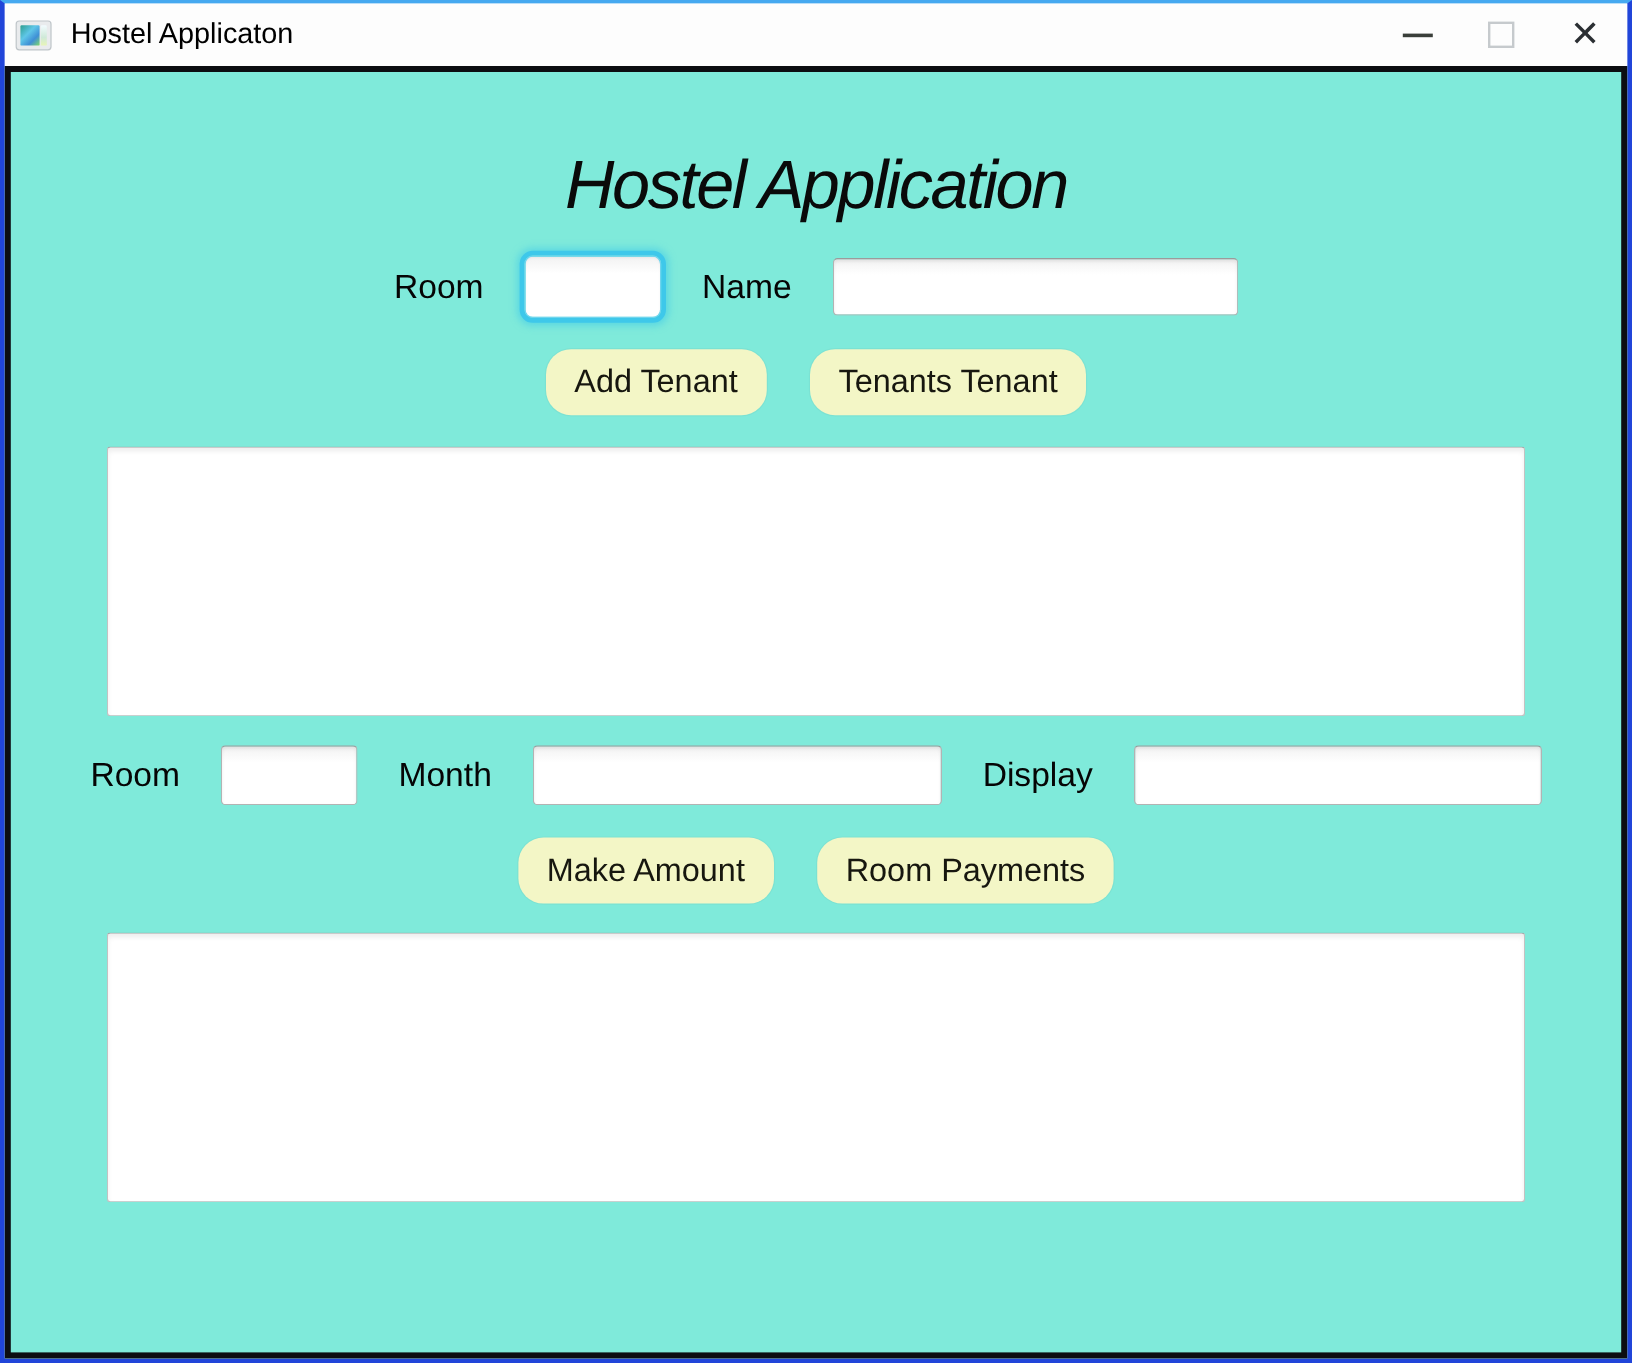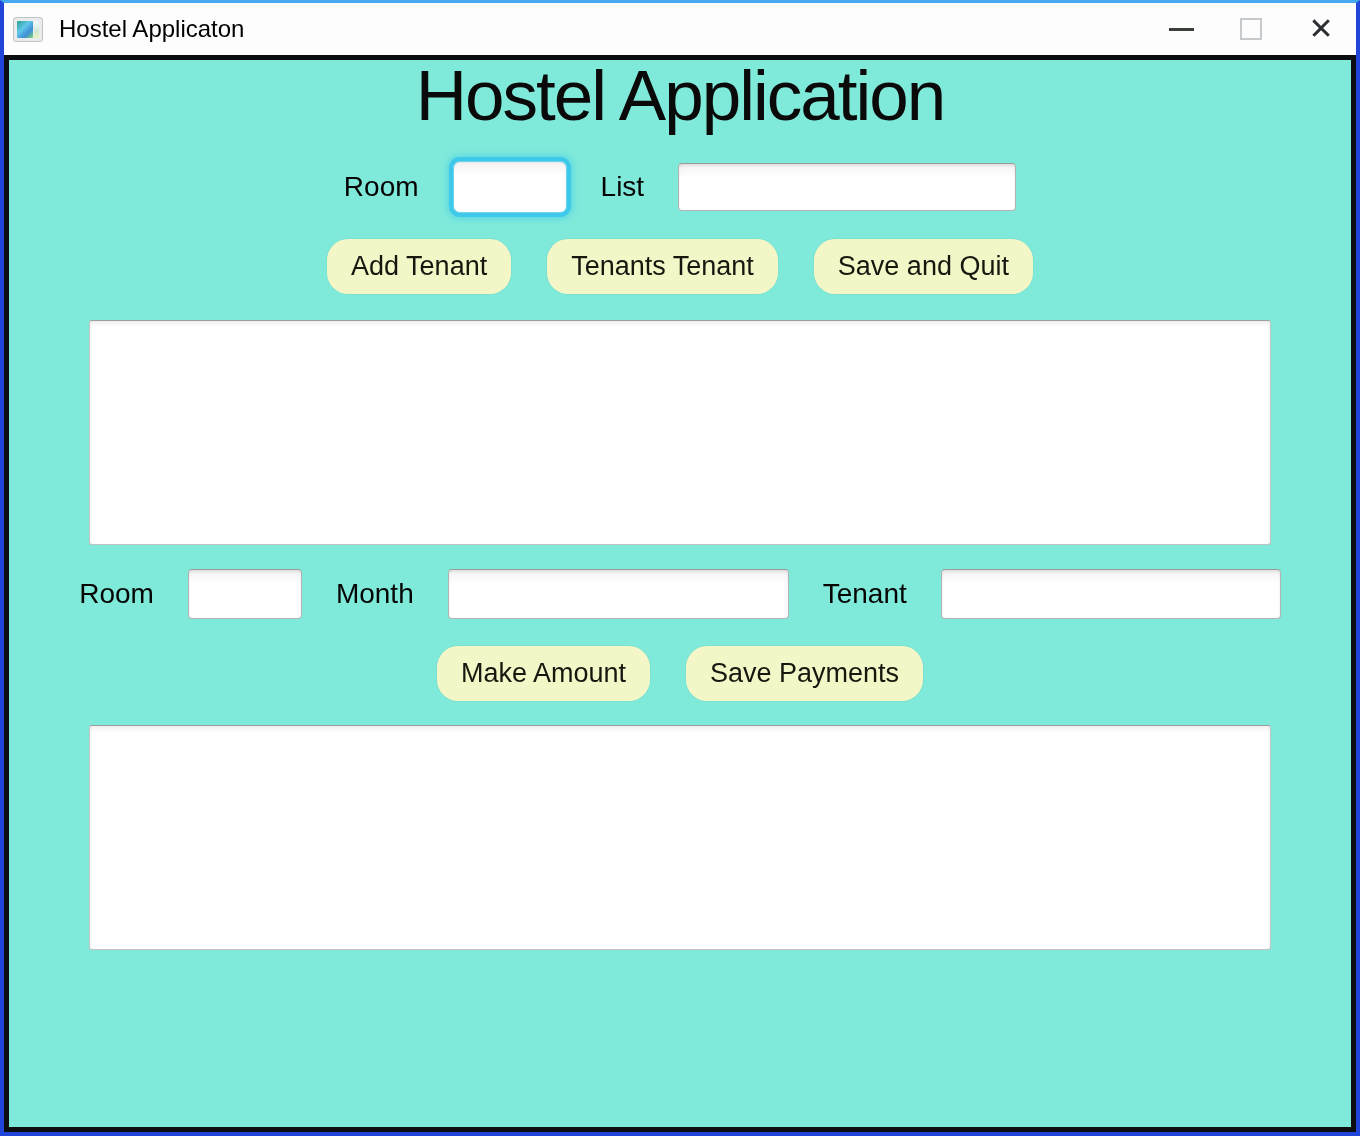--- a/index.html
+++ b/index.html
@@ -54,23 +54,25 @@
   .glyph-close { font-size: 30px; color: #2b2f33; line-height: 1; font-weight: 400; }
   
   .content {
     flex: 1 1 auto;
     border: 5px solid #0c0d11;
     background: #7feada;
     display: flex; flex-direction: column; align-items: center;
     overflow: hidden;
   }
   .heading {
-    font-size: 71px; font-weight: 400; color: #0a0a0a;
+    margin-top: 66px;
+    font-size: 57px; font-weight: 400; color: #0a0a0a;
     letter-spacing: -2px;
     line-height: 1.0;
+    font-style: italic;
   }
   .form-row {
     display: flex; align-items: center; gap: 34px;
     margin-top: 30px;
   }
   .field-label { font-size: 28px; color: #050505; }
   .tf {
     background: linear-gradient(180deg, #f2f2f2 0%, #ffffff 28%, #ffffff 100%);
     border: 1px solid #b3b3b3; border-top-color: #9b9b9b;
     border-radius: 4px;
@@ -135,42 +137,41 @@
     </div>
   </div>
 
   <div class="content">
 
     <div class="heading">Hostel Application</div>
 
     <div class="form-row">
       <span class="field-label">Room</span>
       <input class="tf tf-room1" type="text" value="" style="">
-      <span class="field-label">List</span>
+      <span class="field-label">Name</span>
       <input class="tf tf-name" type="text" value="" style="">
     </div>
 
     <div class="btn-row">
       <button class="pill-btn">Add Tenant</button>
       <button class="pill-btn">Tenants Tenant</button>
-      <button class="pill-btn">Save and Quit</button>
     </div>
 
     <textarea class="output-area" style=""></textarea>
 
     <div class="form-row row-payment">
       <span class="field-label">Room</span>
       <input class="tf tf-room2" type="text" value="" style="">
       <span class="field-label">Month</span>
       <input class="tf tf-month" type="text" value="" style="">
-      <span class="field-label">Tenant</span>
+      <span class="field-label">Display</span>
       <input class="tf tf-amount" type="text" value="" style="">
     </div>
 
     <div class="btn-row btn-row-payment">
       <button class="pill-btn">Make Amount</button>
-      <button class="pill-btn">Save Payments</button>
+      <button class="pill-btn">Room Payments</button>
     </div>
 
     <textarea class="output-area output-payment" style=""></textarea>
 
   </div>
 </div>
 
 </body></html>

